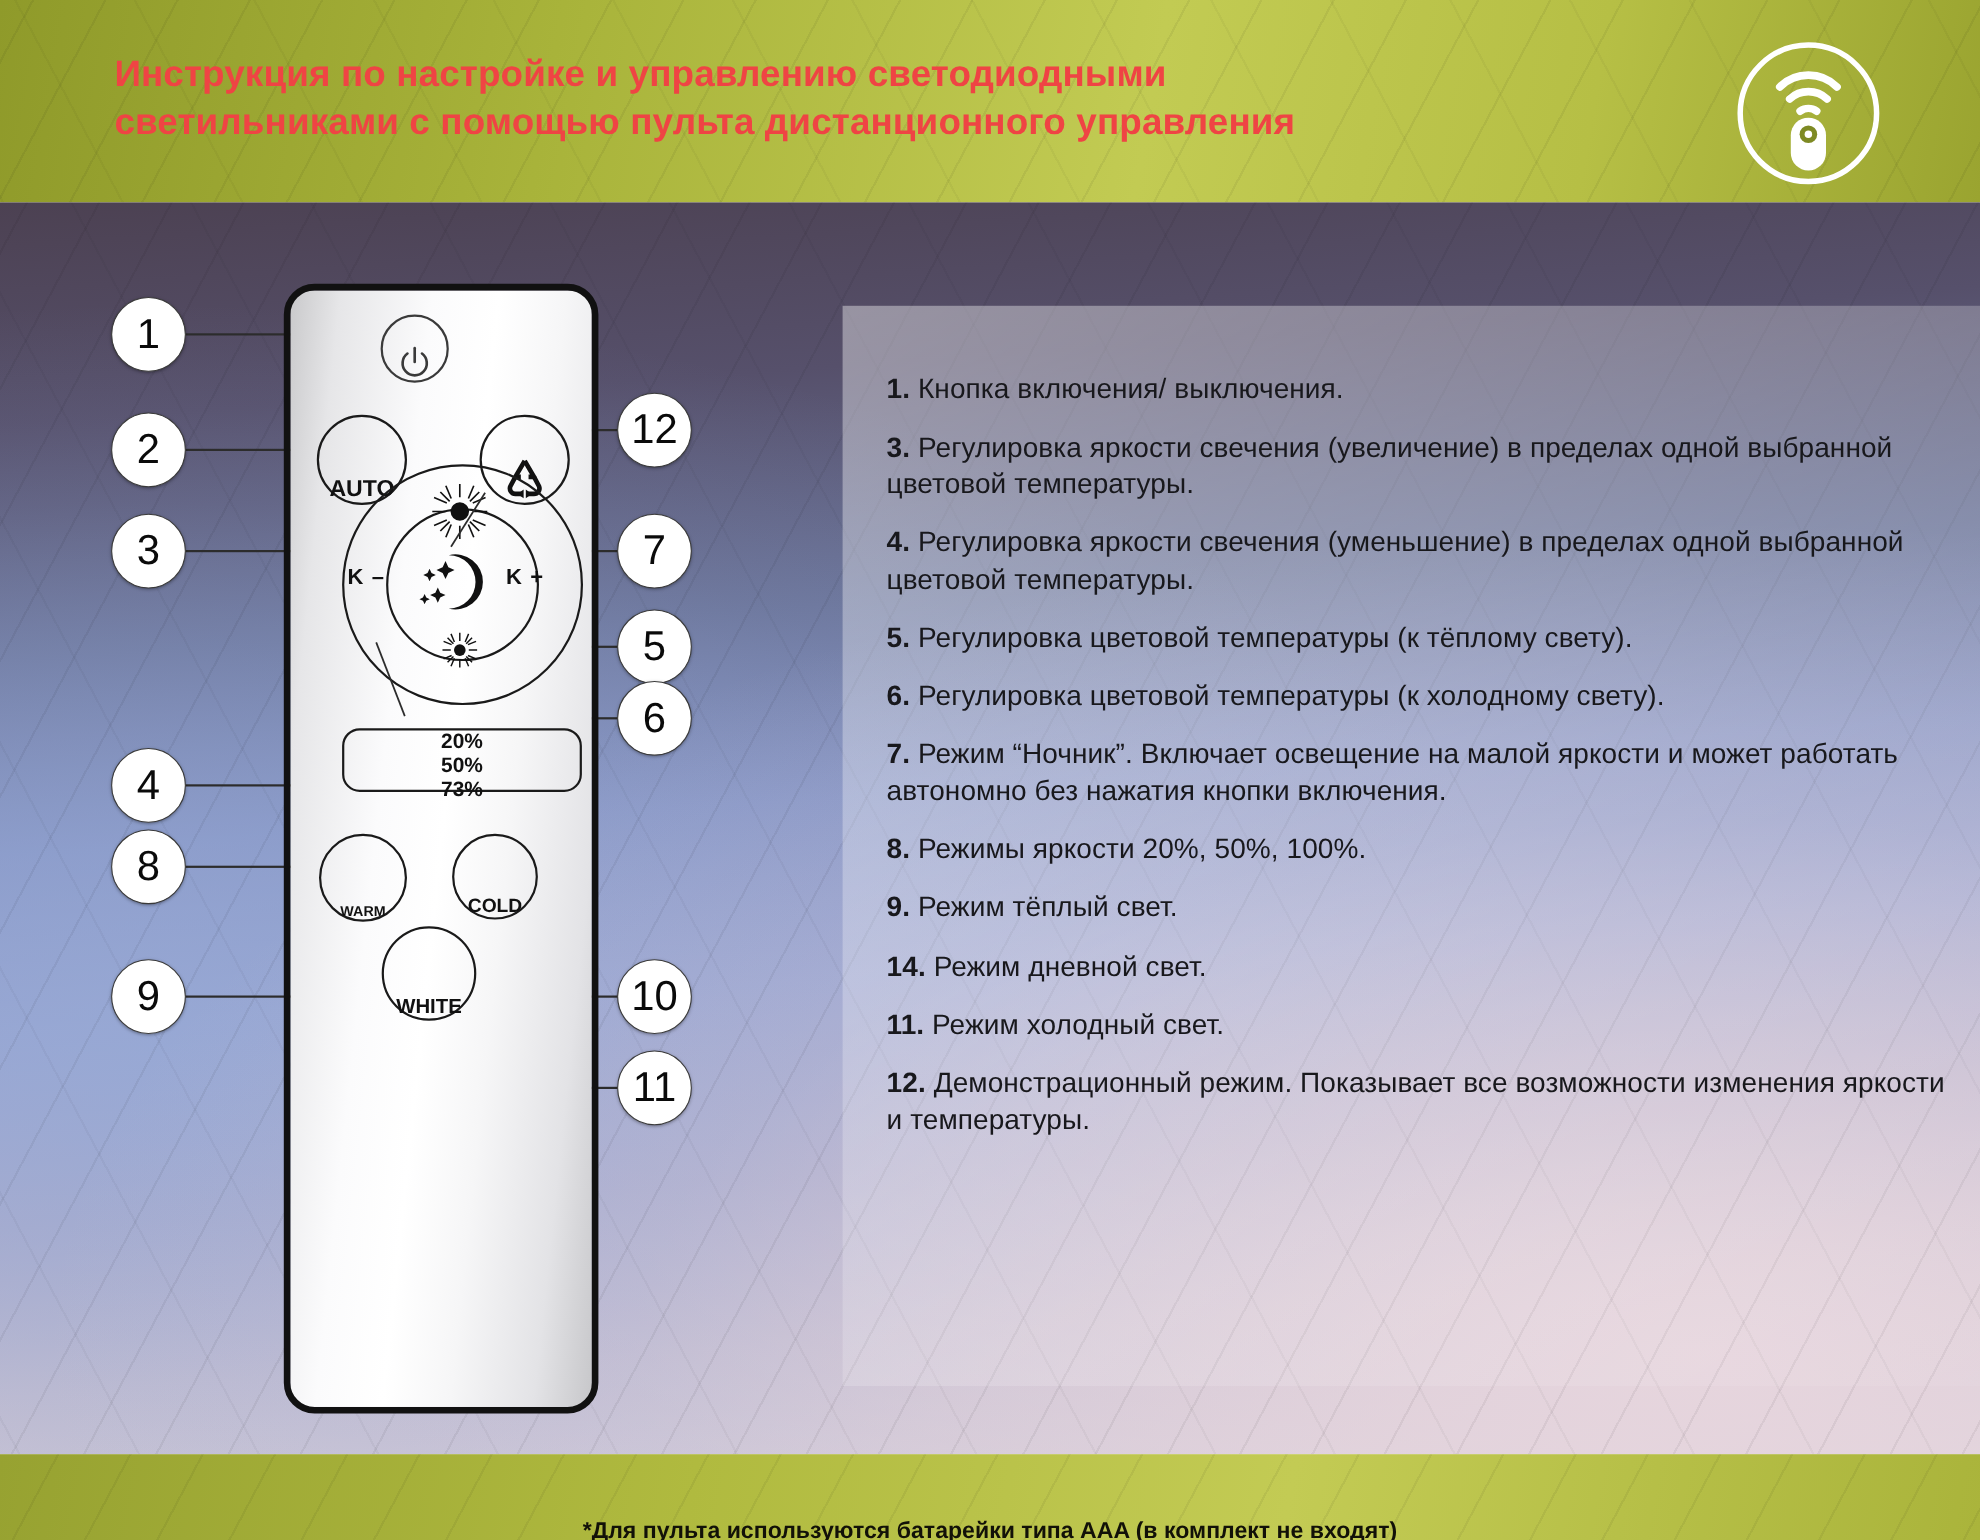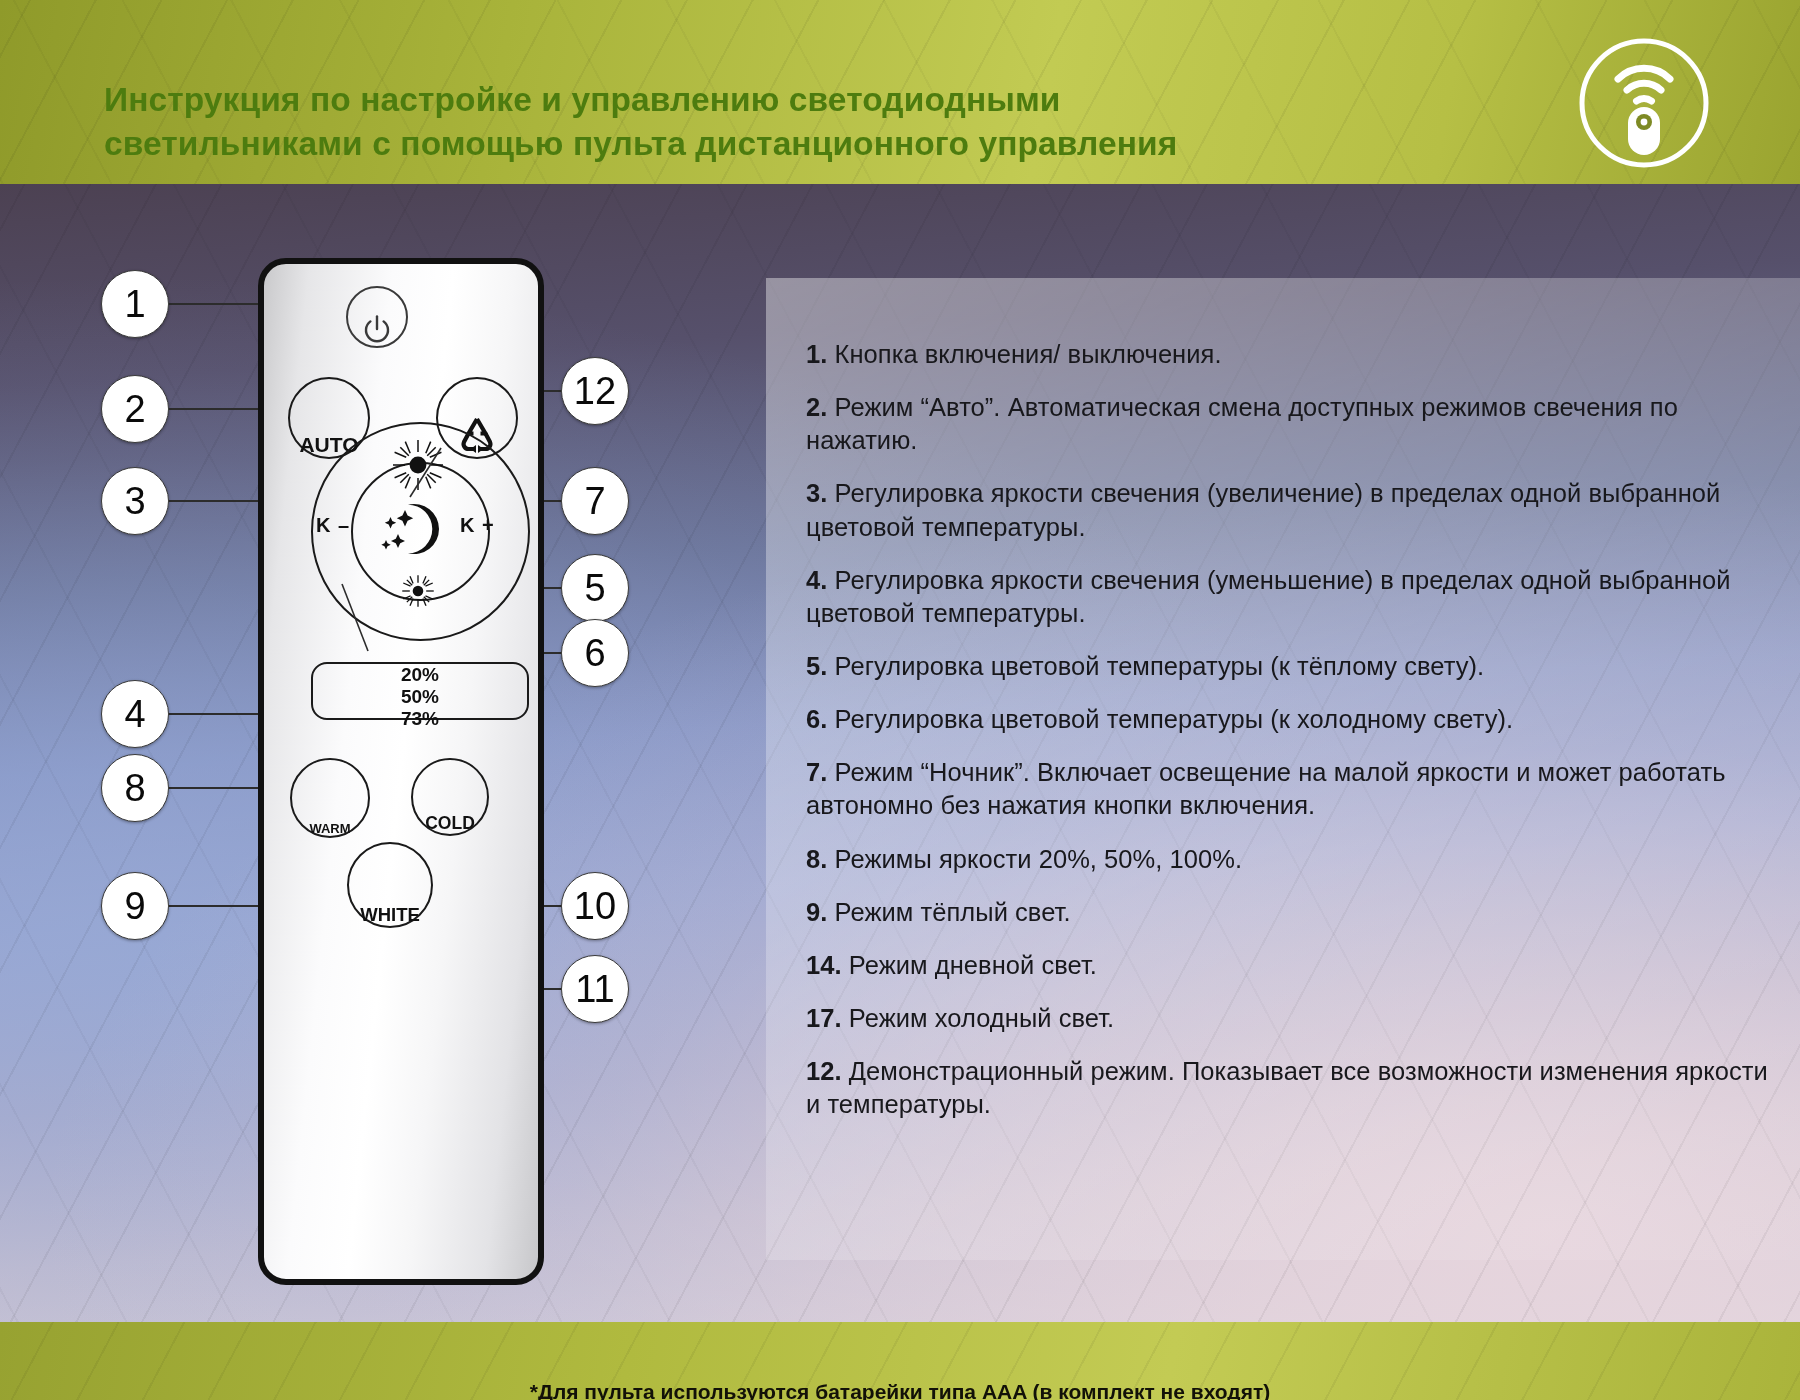--- a/index.html
+++ b/index.html
@@ -33,23 +33,22 @@
     position:absolute;left:0;top:184px;width:1800px;height:1138px;overflow:hidden;
     background:
       radial-gradient(120% 95% at 86% 92%, rgba(232,214,222,.92) 0%, rgba(210,200,220,.25) 45%, rgba(255,255,255,0) 70%),
       radial-gradient(95% 80% at 8% 68%, rgba(150,170,215,.75) 0%, rgba(150,170,215,.12) 55%, rgba(255,255,255,0) 75%),
       linear-gradient(176deg,#4c4152 0%,#56506b 16%,#6a7398 33%,#8491c0 47%,#9aa2cc 60%,#b4aec8 74%,#cfc3cf 86%,#ded4db 100%);
   }
 
   
   .hdr-title{
     position:absolute;left:104px;top:46px;width:1380px;
-    font-size:33.5px;font-weight:700;line-height:1.32;color:#4d7c0f;letter-spacing:.1px;
+    font-size:33.5px;font-weight:700;line-height:1.32;color:#ef4444;letter-spacing:.1px;
     font-family:"Liberation Sans",sans-serif;
-    margin-top:32px;
   }
   .logo{
     position:absolute;left:1572px;top:31px;width:144px;height:144px;
   }
   .footer-note{
     position:absolute;left:0;top:1380px;width:1800px;text-align:center;
     font-size:21px;font-weight:700;color:#121108;font-family:"Liberation Sans",sans-serif;
   }
 
   
@@ -133,30 +132,29 @@
 
   <div class="mid">
     <div class="stripes"></div>
     <div class="stripes2"></div>
   </div>
 
   <div class="panel"></div>
 
   <div class="items">
     <div class="item"><b>1.</b> <span>Кнопка включения/ выключения.</span></div>
-    <div class="item"><b>2.</b> <span>Режим “Авто”. Автоматическая смена доступных режимов свечения по нажатию.</span></div>
     <div class="item"><b>3.</b> <span>Регулировка яркости свечения (увеличение) в пределах одной выбранной цветовой температуры.</span></div>
     <div class="item"><b>4.</b> <span>Регулировка яркости свечения (уменьшение) в пределах одной выбранной цветовой температуры.</span></div>
     <div class="item"><b>5.</b> <span>Регулировка цветовой температуры (к тёплому свету).</span></div>
     <div class="item"><b>6.</b> <span>Регулировка цветовой температуры (к холодному свету).</span></div>
     <div class="item"><b>7.</b> <span>Режим “Ночник”. Включает освещение на малой яркости и может работать автономно без нажатия кнопки включения.</span></div>
     <div class="item"><b>8.</b> <span>Режимы яркости 20%, 50%, 100%.</span></div>
     <div class="item"><b>9.</b> <span>Режим тёплый свет.</span></div>
     <div class="item"><b>14.</b> <span>Режим дневной свет.</span></div>
-    <div class="item"><b>17.</b> <span>Режим холодный свет.</span></div>
+    <div class="item"><b>11.</b> <span>Режим холодный свет.</span></div>
     <div class="item"><b>12.</b> <span>Демонстрационный режим. Показывает все возможности изменения яркости и температуры.</span></div>
   </div>
 
   <div class="lead" style="left:167px;top:303px;width:135px;"></div>
   <div class="lead" style="left:167px;top:408px;width:100px;"></div>
   <div class="lead" style="left:167px;top:500px;width:196px;"></div>
   <div class="lead" style="left:167px;top:713px;width:200px;"></div>
   <div class="lead" style="left:167px;top:787px;width:104px;"></div>
   <div class="lead" style="left:167px;top:905px;width:104px;"></div>
 

